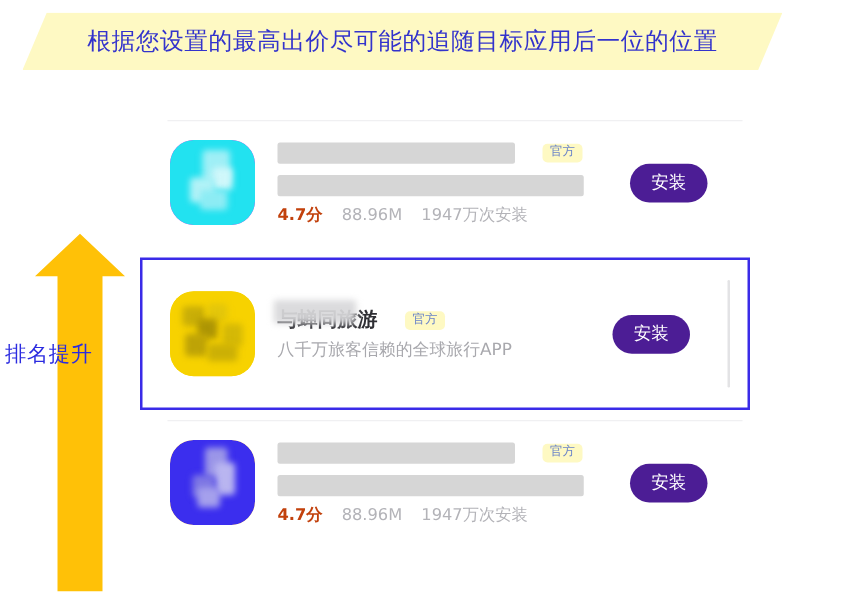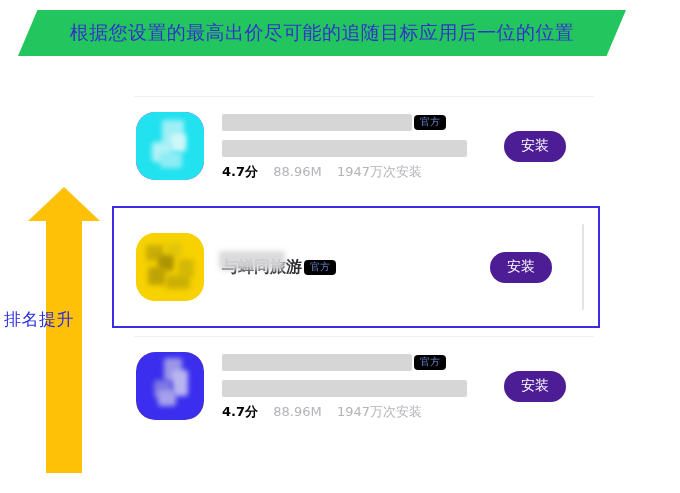--- a/index.html
+++ b/index.html
@@ -15,21 +15,21 @@
     position: relative;
   }
 
   
   .banner {
     position: absolute;
     left: 18px;
     top: 10px;
     width: 608px;
     height: 46px;
-    background: #22c55e;
+    background: #fef9c3;
     -webkit-clip-path: polygon(3.2% 0%, 100% 0%, 96.8% 100%, 0% 100%);
     clip-path: polygon(3.2% 0%, 100% 0%, 96.8% 100%, 0% 100%);
     display: flex;
     align-items: center;
     justify-content: center;
   }
   .banner-text {
     color: #3333CC;
     font-size: 19px;
     letter-spacing: 0.4px;
@@ -51,21 +51,20 @@
     position: absolute;
     left: 4px;
     top: 272px;
     width: 120px;
     color: #2B2BE0;
     font-size: 17px;
     letter-spacing: 0.5px;
     white-space: nowrap;
     font-family: "DejaVu Sans", "Liberation Sans", sans-serif;
     z-index: 5;
-    margin-top: 36px;
   }
 
   
   .app-list {
     position: absolute;
     left: 112px;
     top: 96px;
     width: 488px;
   }
 
@@ -162,22 +161,22 @@
     position: absolute;
     left: -3px;
     top: -6px;
     width: 66px;
     height: 19px;
     background: rgba(216,216,218,0.93);
     filter: blur(2.6px);
     border-radius: 2px;
   }
   .badge {
-    margin-left: 2px;
-    background: #000000;
+    margin-left: 22px;
+    background: #fef9c3;
     color: #6a83c9;
     font-size: 10px;
     padding: 2px 6px 3px 6px;
     border-radius: 4px;
     line-height: 1;
     font-family: "DejaVu Sans", "Liberation Sans", sans-serif;
     white-space: nowrap;
   }
   .desc-redacted {
     margin-top: 6px;
@@ -194,21 +193,21 @@
     white-space: nowrap;
   }
   .app-stats {
     margin-top: 6px;
     font-size: 13px;
     color: #b3b3b8;
     white-space: nowrap;
     font-family: "DejaVu Sans", "Liberation Sans", sans-serif;
   }
   .app-stats .score {
-    color: #000000;
+    color: #c2410c;
     font-weight: bold;
     margin-top: 39px;
   }
   .app-stats .sep { display: inline-block; width: 7px; }
 
   
   .install-btn {
     flex: 0 0 auto;
     width: 62px;
     height: 31px;
@@ -282,20 +281,21 @@
       </div>
     </div>
     <div class="app-body">
       <div class="title-line">
         <span class="app-name">
           <span class="blurmask"></span>
           <span>与蝉同旅游</span>
         </span>
         <span class="badge">官方</span>
       </div>
+      <div class="app-desc">八千万旅客信赖的全球旅行APP</div>
     </div>
     <button class="install-btn">安装</button>
     <div class="scroll-track"></div>
   </div>
 
   <div class="app-row top-divider">
     <div class="app-icon">
       <div class="halo" style="background:#F2C06A;"></div>
       <div class="face" style="background:#3B2EEE;">
         <div class="glyph" style="left:28px;top:6px;width:18px;height:24px;background:#9B96E8;"></div>

